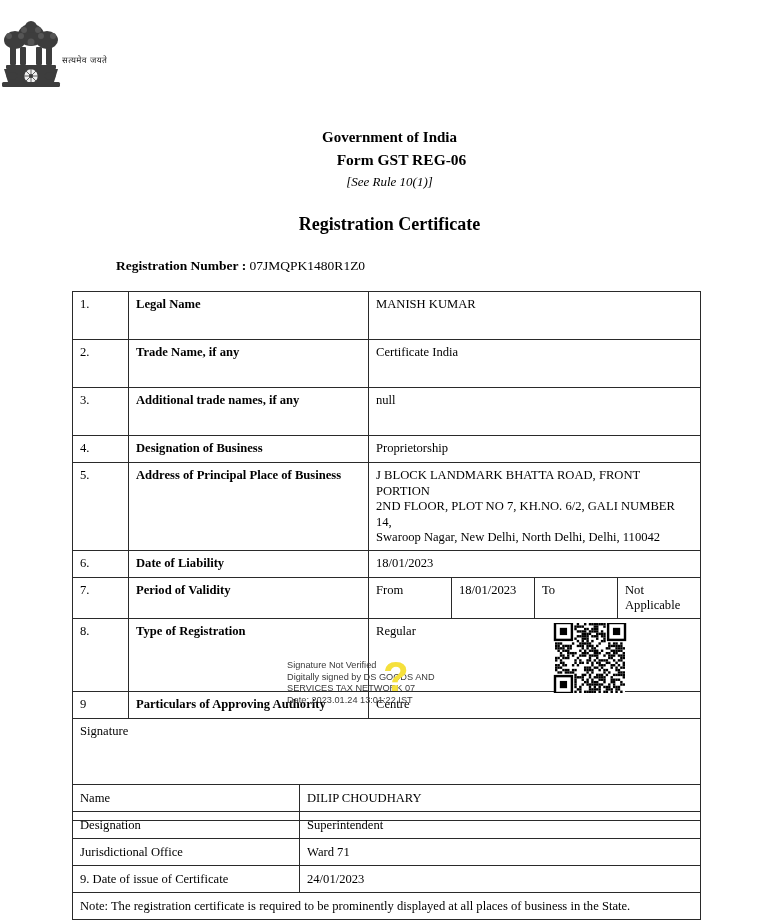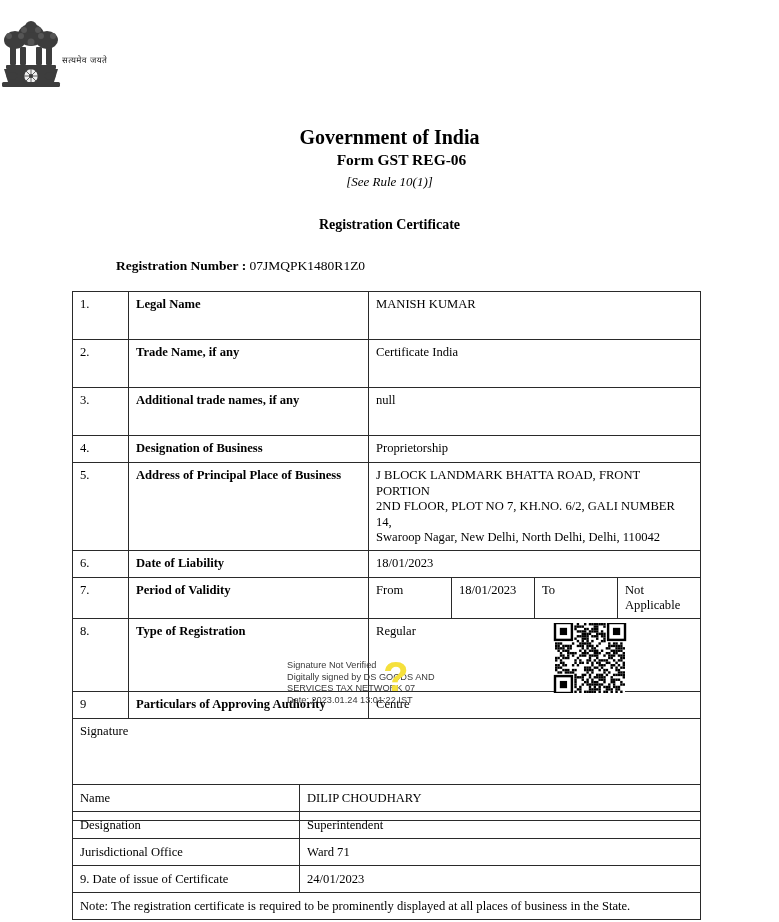--- a/index.html
+++ b/index.html
@@ -39,39 +39,39 @@
     margin-top: 1px;
   }
 
   
   .head-block {
     position: absolute;
     top: 127px; left: 0; right: 0;
     text-align: center;
   }
   .h-gov {
-    font-size: 20px;
+    font-size: 15px;
     font-weight: bold;
     line-height: 21px;
   }
   .h-form {
     font-size: 15.5px;
     font-weight: bold;
     line-height: 22px;
     margin-top: 1px;
     margin-left: 24px;
   }
   .h-rule {
     font-size: 13px;
     font-style: italic;
     line-height: 20px;
     margin-top: 1px;
   }
   .h-cert {
-    font-size: 14px;
+    font-size: 18px;
     font-weight: bold;
     line-height: 21px;
     margin-top: 22px;
   }
 
   
   .regline {
     position: absolute;
     top: 258px;
     left: 72px;

